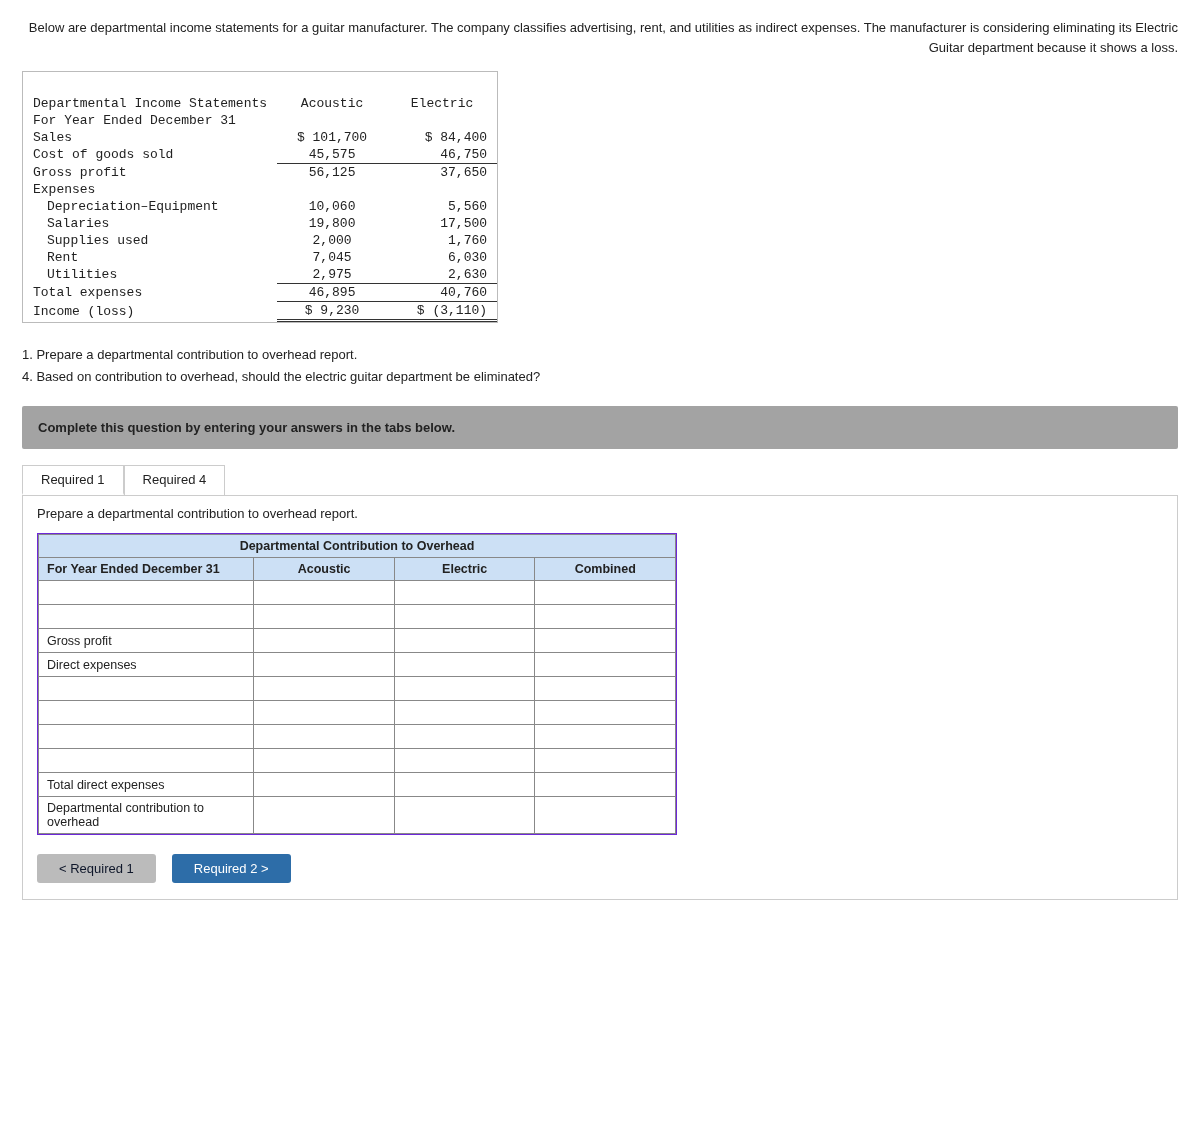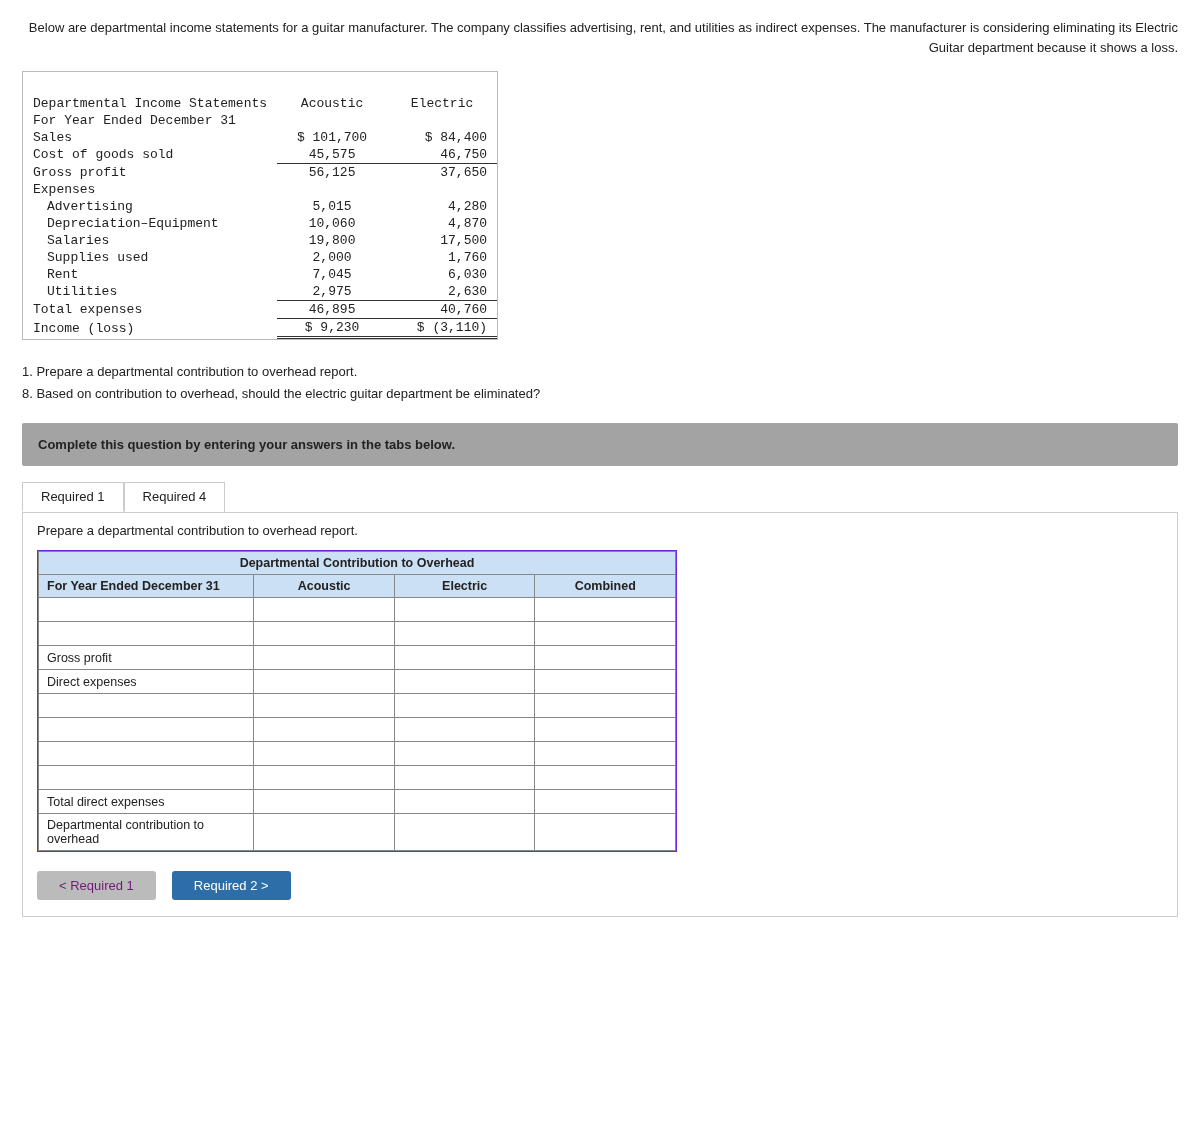--- a/index.html
+++ b/index.html
@@ -152,21 +152,21 @@
     }
     .btn-nav {
       padding: 7px 22px;
       font-size: 13px;
       cursor: pointer;
       border: none;
       border-radius: 3px;
     }
     .btn-prev {
       background: #bbb;
-      color: #701a75;
+      color: #0f172a;
     }
     .btn-next {
       background: #2d6da8;
       color: #fff;
     }
   </style>
 </head>
 <body>
 
 
@@ -205,30 +205,25 @@
       <td class="col-acoustic">56,125</td>
       <td class="col-electric">37,650</td>
     </tr>
 
     <tr>
       <td class="col-label">Expenses</td>
       <td class="col-acoustic"></td>
       <td class="col-electric"></td>
     </tr>
 
-    <tr>
-      <td class="col-label indent1">Advertising</td>
-      <td class="col-acoustic">5,015</td>
-      <td class="col-electric">4,280</td>
-    </tr>
 
     <tr>
       <td class="col-label indent1">Depreciation–Equipment</td>
       <td class="col-acoustic">10,060</td>
-      <td class="col-electric">4,870</td>
+      <td class="col-electric">5,560</td>
     </tr>
 
     <tr>
       <td class="col-label indent1">Salaries</td>
       <td class="col-acoustic">19,800</td>
       <td class="col-electric">17,500</td>
     </tr>
 
     <tr>
       <td class="col-label indent1">Supplies used</td>
@@ -259,21 +254,21 @@
       <td class="col-acoustic double-underline">$ 9,230</td>
       <td class="col-electric double-underline">$ (3,110)</td>
     </tr>
   </tbody>
     </table>
 </div>
 
 
 <div class="questions">
   <p>1. Prepare a departmental contribution to overhead report.</p>
-  <p>8. Based on contribution to overhead, should the electric guitar department be eliminated?</p>
+  <p>4. Based on contribution to overhead, should the electric guitar department be eliminated?</p>
 </div>
 
 
 <div class="complete-box">
   <span>Complete this question by entering your answers in the tabs below.</span>
 </div>
 
 
 <div class="tabs-row">
   <div class="tab active">Required 1</div>

